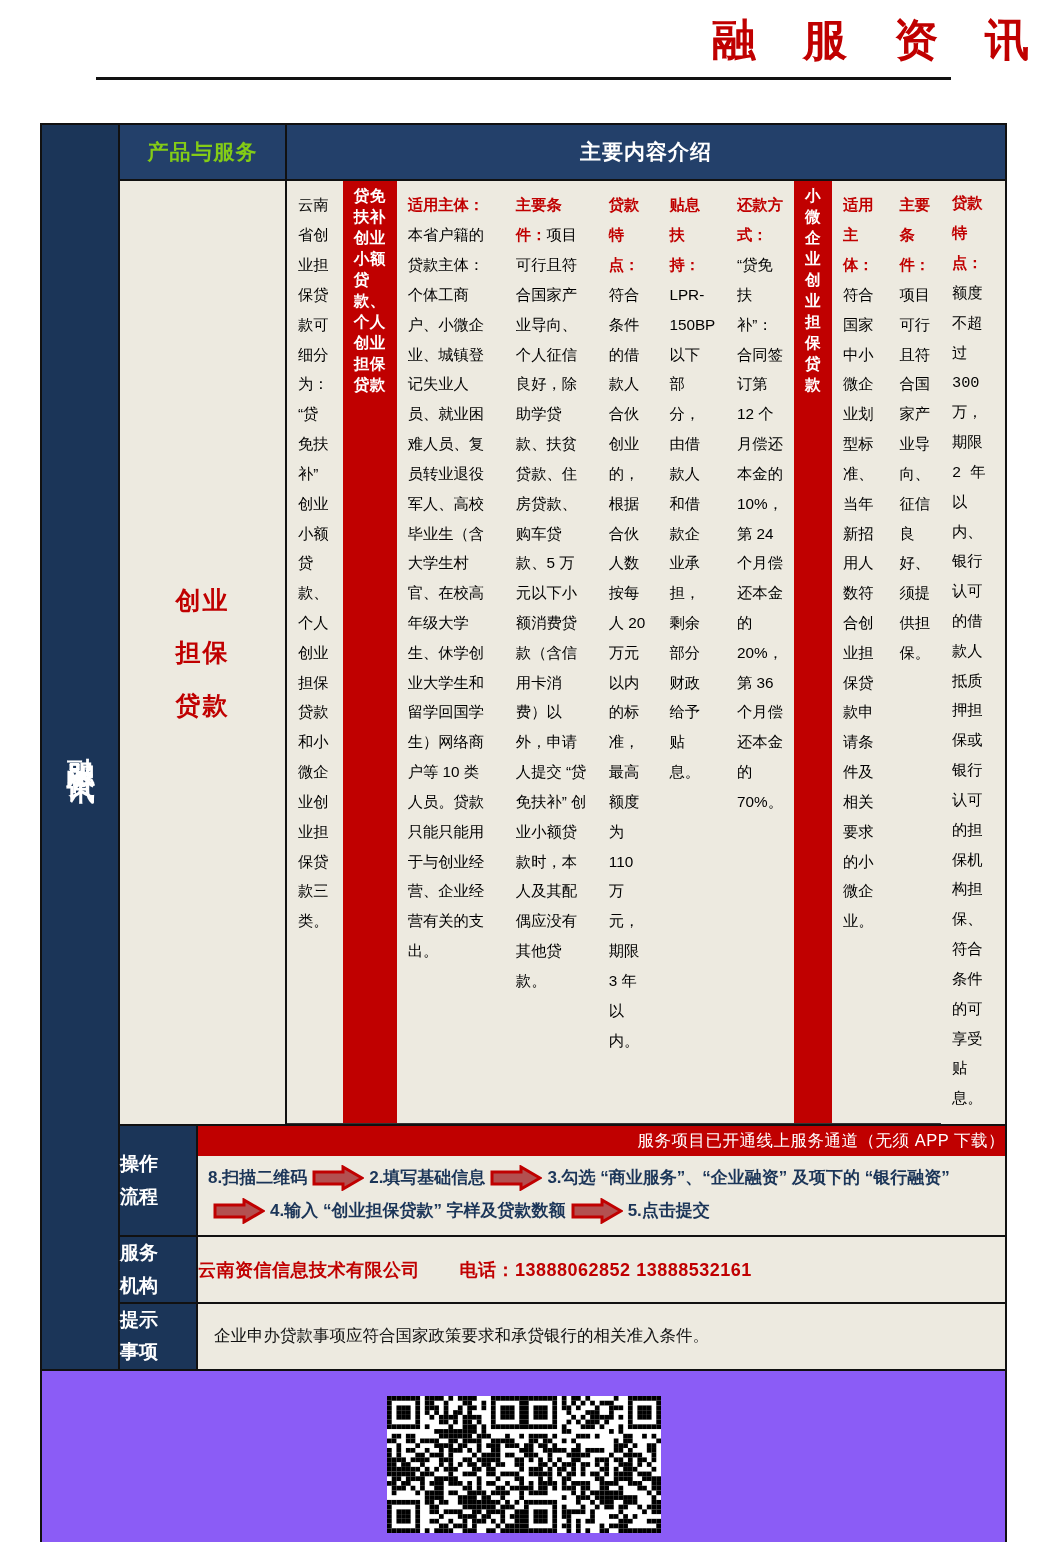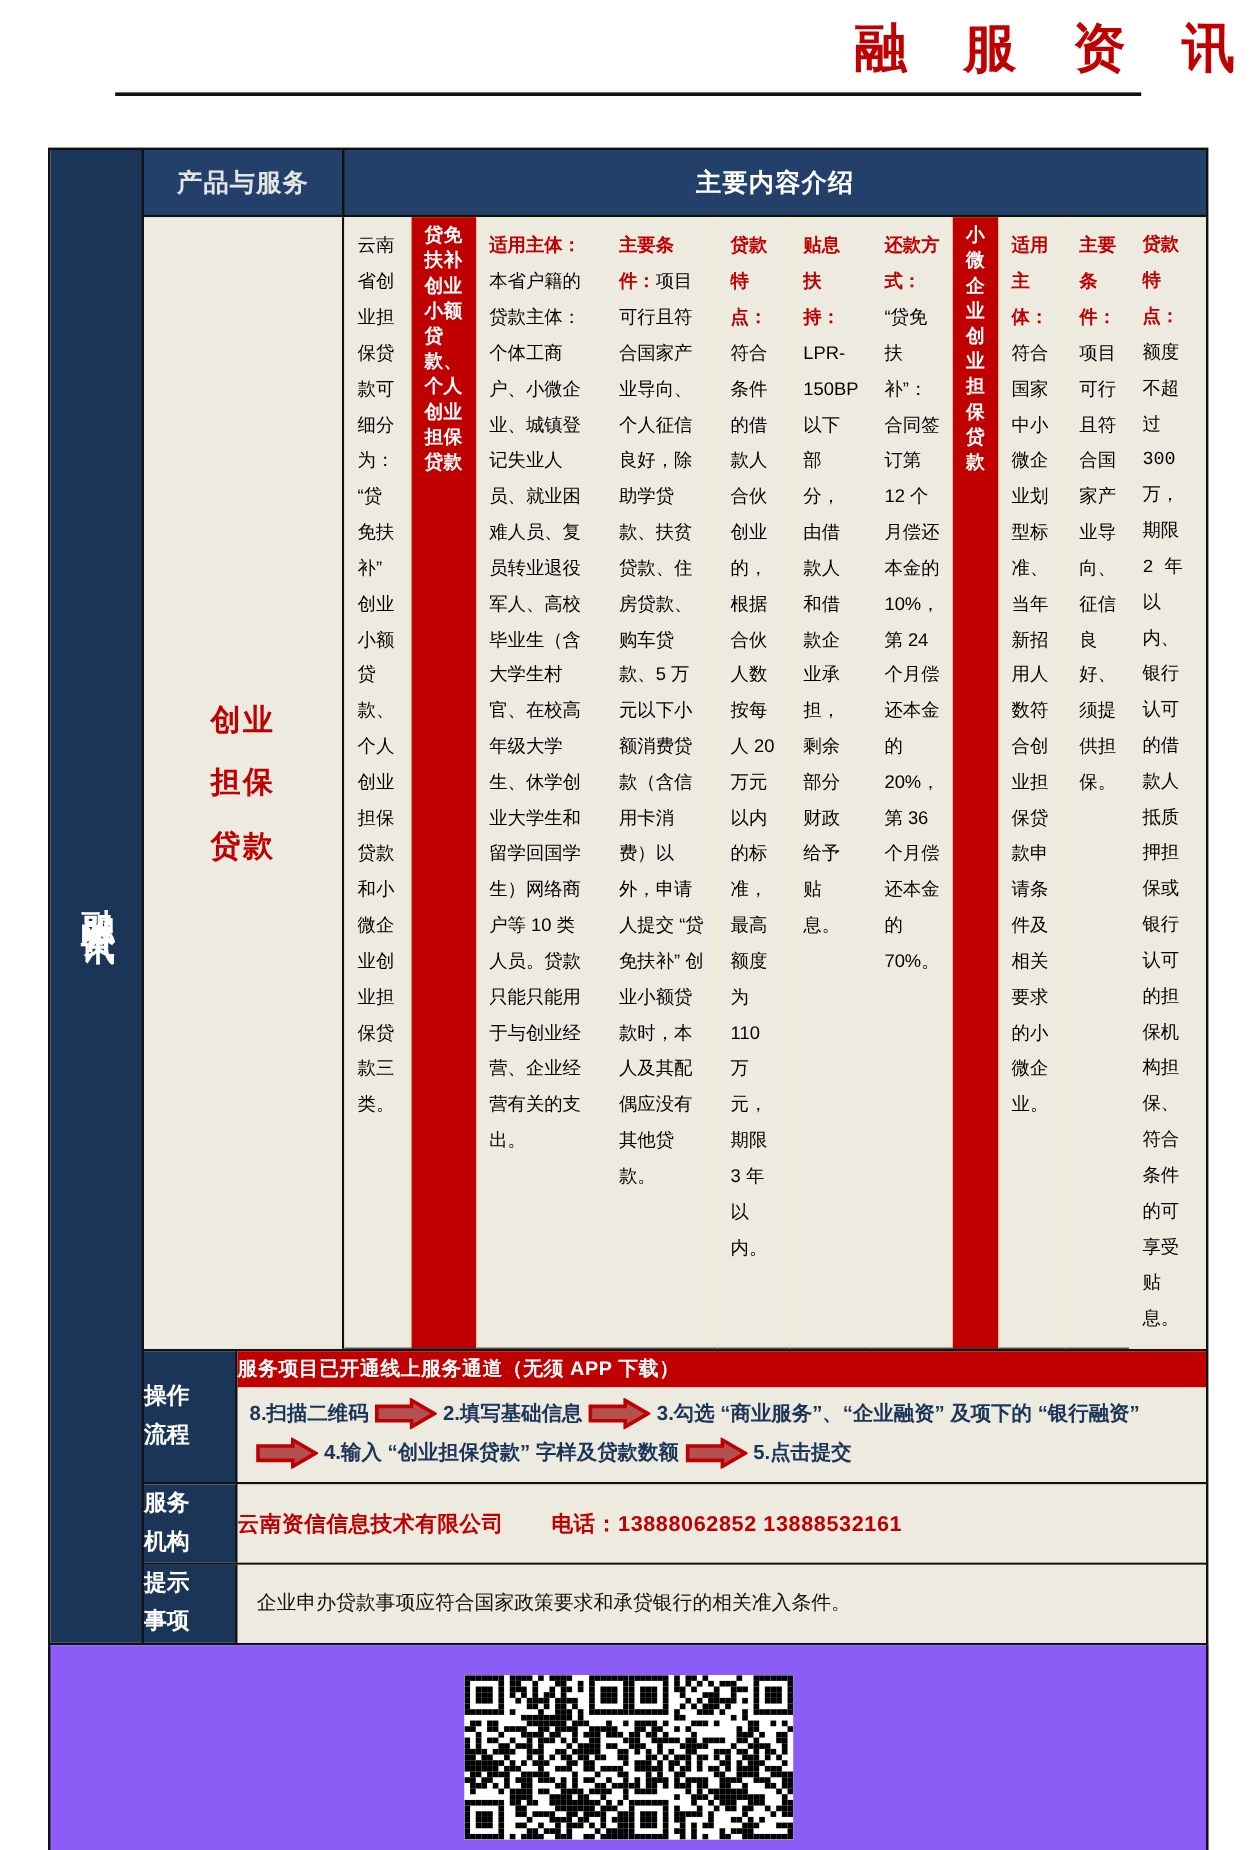--- a/index.html
+++ b/index.html
@@ -75,21 +75,21 @@
   .hdr-row {
     display: flex;
     background: #23406a;
     border-bottom: 2px solid #111;
   }
   .hdr-prod {
     width: 167px;
     min-width: 167px;
     border-right: 2px solid #111;
     box-sizing: border-box;
-    color: #e5e5e5;
+    color: #84cc16;
     font-weight: bold;
     font-size: 21px;
     text-align: center;
     padding: 13px 0 13px 0;
     letter-spacing: 1px;
   }
   .hdr-main {
     flex: 1;
     color: #fff;
     font-weight: bold;
@@ -178,23 +178,23 @@
     flex: 1;
     background: #edeae0;
     display: flex;
     flex-direction: column;
     justify-content: center;
   }
 
   .flow-banner {
     background: #c00000;
     color: #fff;
-    font-weight: bold;
+    font-weight: normal;
     font-size: 16.5px;
-    text-align: left;
+    text-align: right;
     padding: 4px 0;
     letter-spacing: 0.5px;
   }
   .flow-text {
     padding: 5px 10px 8px 10px;
     color: #1b3558;
     font-weight: bold;
     font-size: 17px;
     line-height: 1.95;
   }

